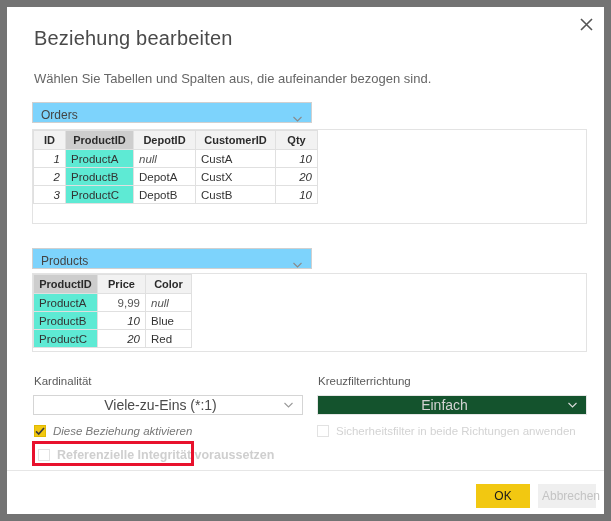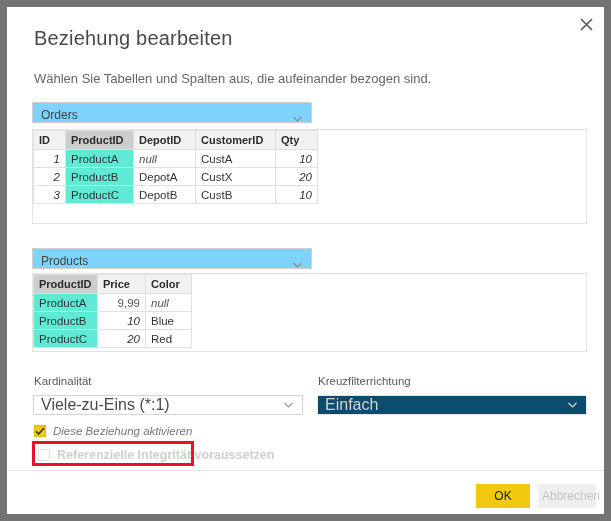--- a/index.html
+++ b/index.html
@@ -109,21 +109,21 @@
     white-space: nowrap;
     overflow: hidden;
     box-sizing: border-box;
     font-weight: normal;
   }
   table.dgrid th {
     background: #f2f2f2;
     color: #2b2b2b;
     font-weight: bold;
     font-size: 11px;
-    text-align: left;
+    text-align: center;
     height: 19px;
   }
   table.dgrid th.sel { background: #cdcdcd; }
   table.dgrid td.sel { background: #5eead4; color: #333; }
   td.num  { text-align: right; font-style: italic; color: #333; }
   td.txt  { text-align: left; color: #333; }
   td.nul  { text-align: left; font-style: italic; color: #555; margin-left: 37px; }
   td.small { text-align: right; font-size: 8px; color: #555; font-style: normal; }
 
   
@@ -138,28 +138,29 @@
     position: absolute;
     box-sizing: border-box;
     height: 20px;
     background: #ffffff;
     border: 1px solid #d5d5d5;
     display: flex;
     align-items: center;
     cursor: pointer;
   }
   .combo .val {
-    font-size: 16px;
+    font-size: 14px;
     color: #4a4a4a;
     padding-left: 7px;
     flex: 1 1 auto;
     white-space: nowrap;
     overflow: hidden;
-  }
-  .combo.disabled { border-color: #e6e6e6; cursor: default; background:#0c4a6e; }
+    text-align: center;
+  }
+  .combo.disabled { border-color: #e6e6e6; cursor: default; background:#14532d; }
   .combo.disabled .val { color: #d2d2d2; }
 
   
   .cbrow {
     position: absolute;
     display: flex;
     align-items: center;
     white-space: nowrap;
   }
   .cbox {
@@ -348,20 +349,24 @@
 
   <div class="cbrow" style="left:27px; top:418px;font-style:italic;">
     <span class="cbox checked">
       <svg width="10" height="9" viewBox="0 0 10 9">
         <path d="M1 4.4 L3.7 7 L9 1" stroke="#3b3b3b" stroke-width="1.7" fill="none"></path>
       </svg>
     </span>
     <span class="cblabel">Diese Beziehung aktivieren</span>
   </div>
 
+  <div class="cbrow" style="left:310px; top:418px;">
+    <span class="cbox dim"></span>
+    <span class="cblabel dim">Sicherheitsfilter in beide Richtungen anwenden</span>
+  </div>
 
   <div class="cbrow" style="left:31px; top:441px;font-weight:bold;">
     <span class="cbox dim"></span>
     <span class="cblabel dim2">Referenzielle Integrität voraussetzen</span>
   </div>
 
   <div class="redbox" id="annot-box" style="left: 25px; top: 434px; width: 162px; height: 25px; border-color: rgb(232, 17, 45);"></div>
 
   <div class="footer-sep" style="top:463px;"></div>
   <button class="btn primary" style="left:469px; top:477px; width:54px;">OK</button>

